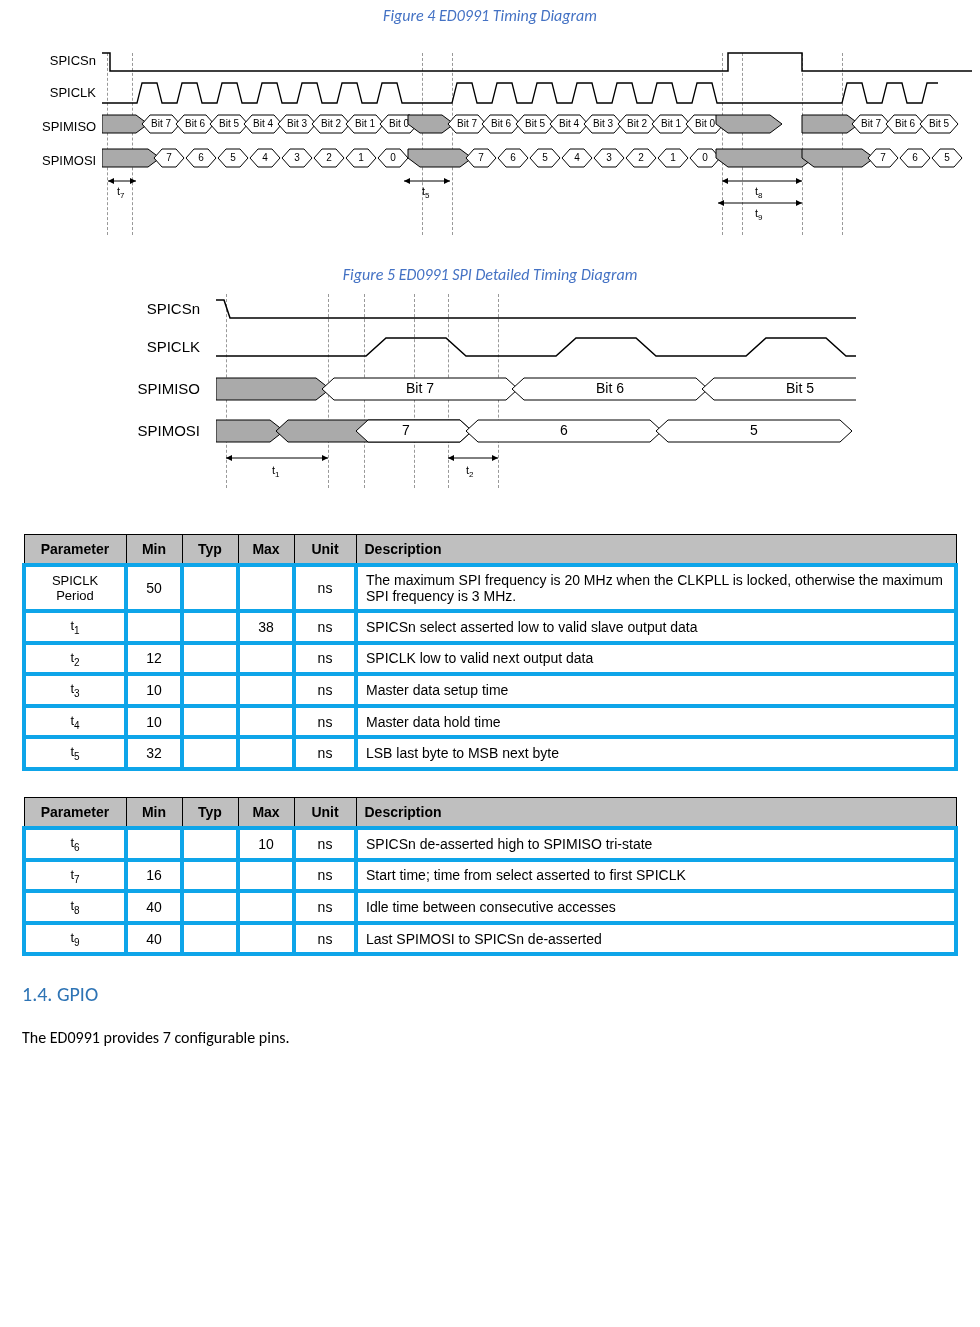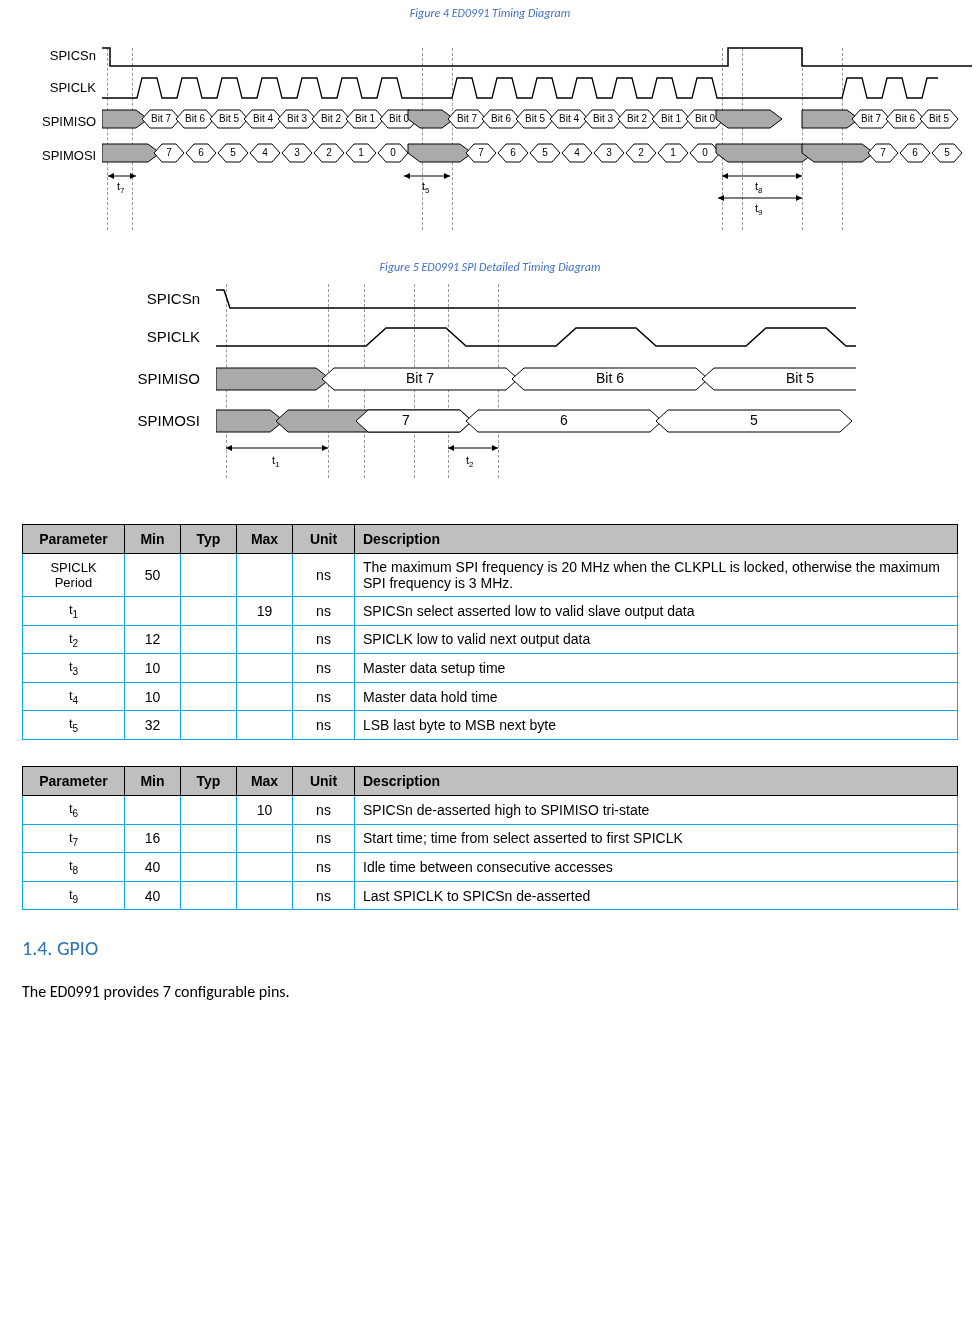--- a/index.html
+++ b/index.html
@@ -1,19 +1,19 @@
 <!DOCTYPE html>
 <html><head>
 <meta charset="utf-8">
 <style>
   * { margin: 0; padding: 0; box-sizing: border-box; }
   body { font-family: Calibri, Arial, sans-serif; color: #000; width: 980px; background: #fff; }
   .page { padding: 0 22px 22px 22px; }
 
-  .fig-caption { text-align: center; font-style: italic; color: #4472C4; font-size: 12px; margin: 6px 0 10px; font-family: Calibri, Arial, sans-serif; }
+  .fig-caption { text-align: center; font-style: italic; color: #4472C4; font-size: 16px; margin: 6px 0 10px; font-family: Calibri, Arial, sans-serif; }
 
   
   .tdiag { position: relative; font-family: Arial, sans-serif; font-size: 13px; color:#000; margin: 10px 20px 30px 20px; height: 200px; }
   .td-label { position: absolute; text-align: right; width: 54px; left: 0; }
   .td-row { position: absolute; left: 60px; right: 0; height: 32px; }
 
   
   .vref { position:absolute; top:0; bottom:0; width:0; border-left:1px dashed #999; }
   .dim-t { font-family: Arial; font-size:11px; }
 
@@ -22,21 +22,21 @@
 
   
   .td5 { position:relative; width:720px; height:220px; margin: 8px auto 20px auto; font-family: Arial, sans-serif; font-size:15px; }
   .td5 .lbl { position:absolute; text-align:right; width:70px; left:0; }
   .td5 .row { position:absolute; left:86px; right:0; height:36px; }
   .td5 .vref { position:absolute; top:0; bottom:26px; }
 
   
   .ptable { width: 100%; border-collapse: collapse; margin: 6px 0 26px 0; font-family: Arial, Helvetica, sans-serif; font-size: 14px; }
   .ptable th { background: #BFBFBF; font-weight: bold; border:1px solid #000; padding:6px 8px; text-align:center; }
-  .ptable td { border:1px solid #0ea5e9; padding:5px 8px; }
+  .ptable td { border:4px solid #0ea5e9; padding:5px 8px; }
   .ptable td.c { text-align:center; }
   .ptable th.desc, .ptable td.desc { text-align:left; }
   .ptable td.param { text-align:center; background:#fff; font-size:13px; }
   .ptable td.param sub { font-size:10px; }
   .ptable td.desc { font-size:14px;margin-left:8px; }
 
   
   .sec-num { color:#2E74B5; font-size:20px; font-family: Calibri, Arial, sans-serif; margin: 14px 0 21px 0; }
 
   .body-text { font-size:16px; font-family: Calibri, Arial, sans-serif; margin: 18px 0; line-height:1.35; }
@@ -308,21 +308,21 @@
           <td class="c">50</td>
           <td class="c"></td>
           <td class="c"></td>
           <td class="c">ns</td>
           <td class="desc">The maximum SPI frequency is 20 MHz when the CLKPLL is locked, otherwise the maximum SPI frequency is 3 MHz.</td>
         </tr>
         <tr>
           <td class="param">t<sub>1</sub></td>
           <td class="c"></td>
           <td class="c"></td>
-          <td class="c">19</td>
+          <td class="c">38</td>
           <td class="c">ns</td>
           <td class="desc">SPICSn select asserted low to valid slave output data</td>
         </tr>
         <tr>
           <td class="param">t<sub>2</sub></td>
           <td class="c">12</td>
           <td class="c"></td>
           <td class="c"></td>
           <td class="c">ns</td>
           <td class="desc">SPICLK low to valid next output data</td>
@@ -389,21 +389,21 @@
           <td class="c"></td>
           <td class="c">ns</td>
           <td class="desc">Idle time between consecutive accesses</td>
         </tr>
         <tr>
           <td class="param">t<sub>9</sub></td>
           <td class="c">40</td>
           <td class="c"></td>
           <td class="c"></td>
           <td class="c">ns</td>
-          <td class="desc">Last SPICLK to SPICSn de-asserted</td>
+          <td class="desc">Last SPIMOSI to SPICSn de-asserted</td>
         </tr>
       </tbody>
   </table>
 
   <div class="sec-num">
     <span>1.4.</span>
     <span>GPIO</span>
   </div>
 
   <p class="body-text">The ED0991 provides 7 configurable pins.</p>

